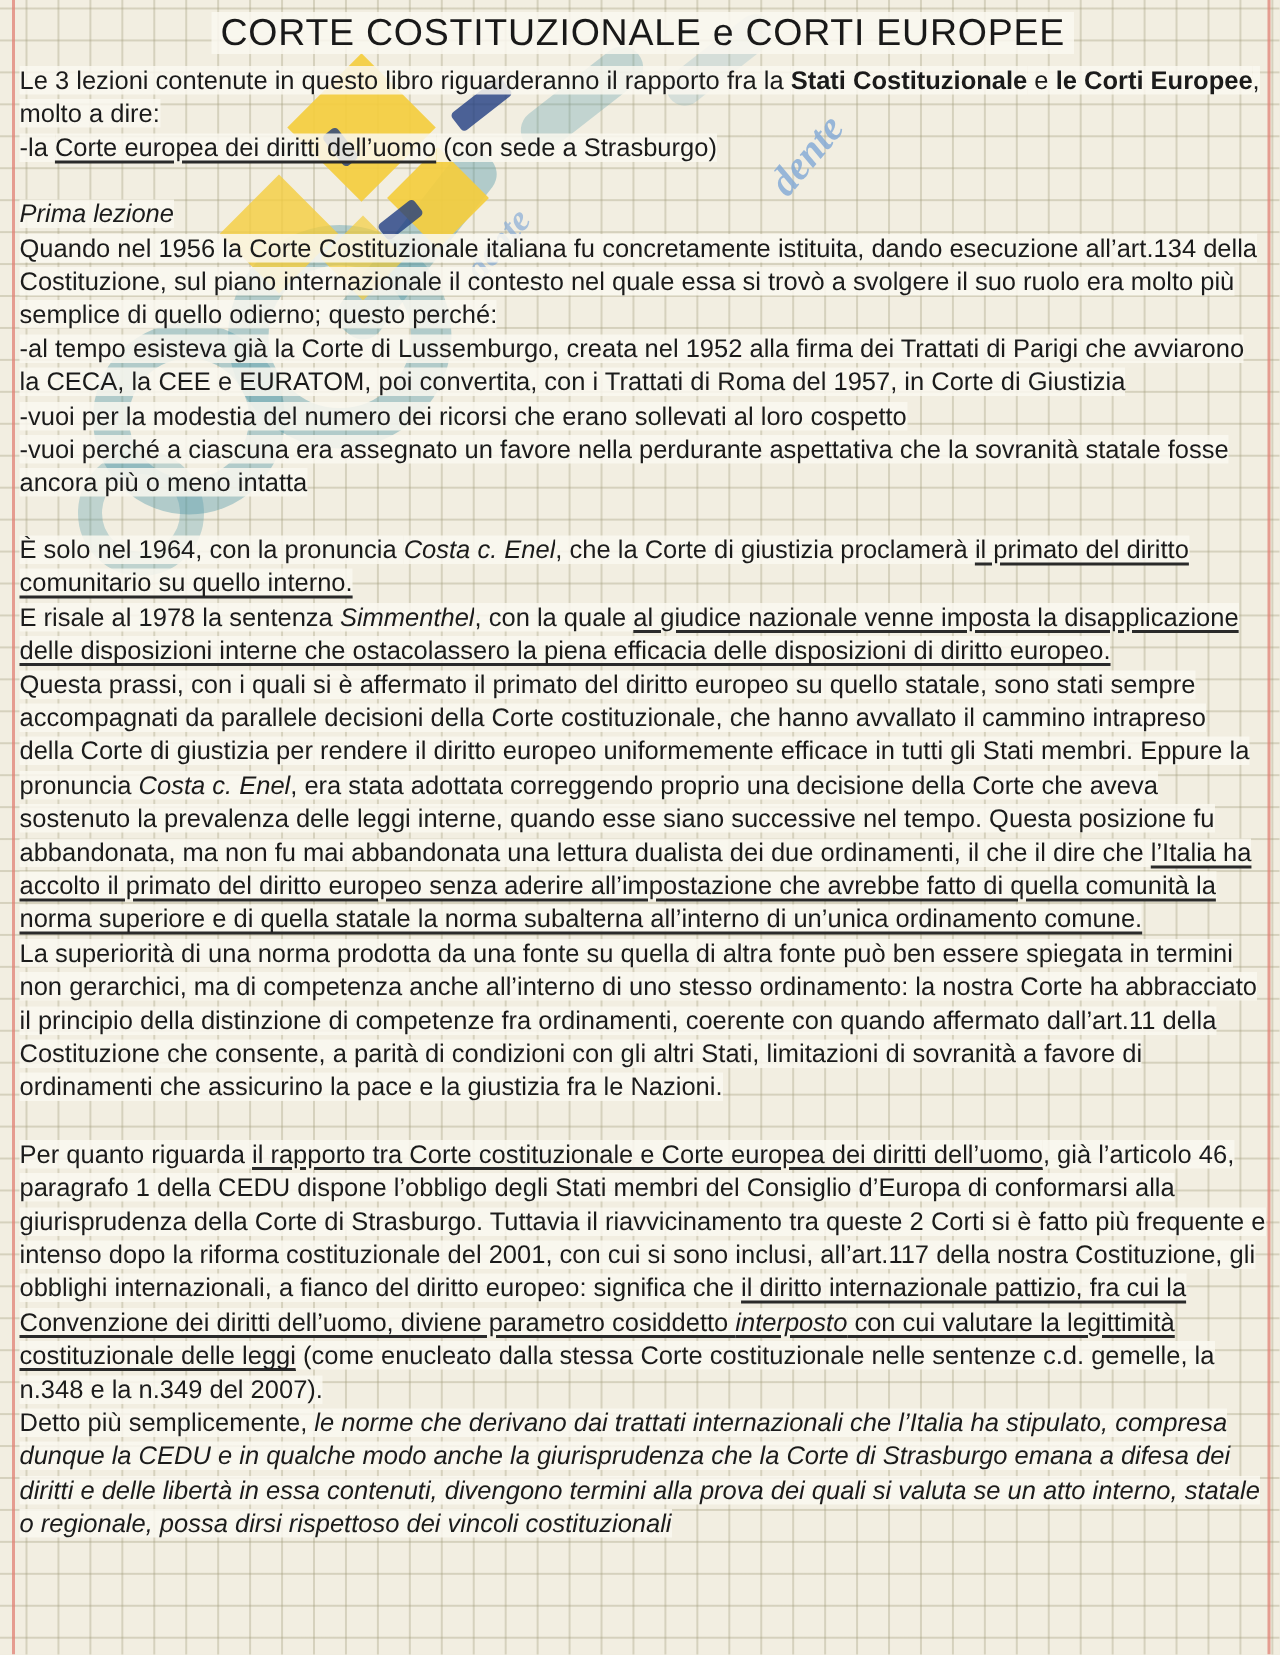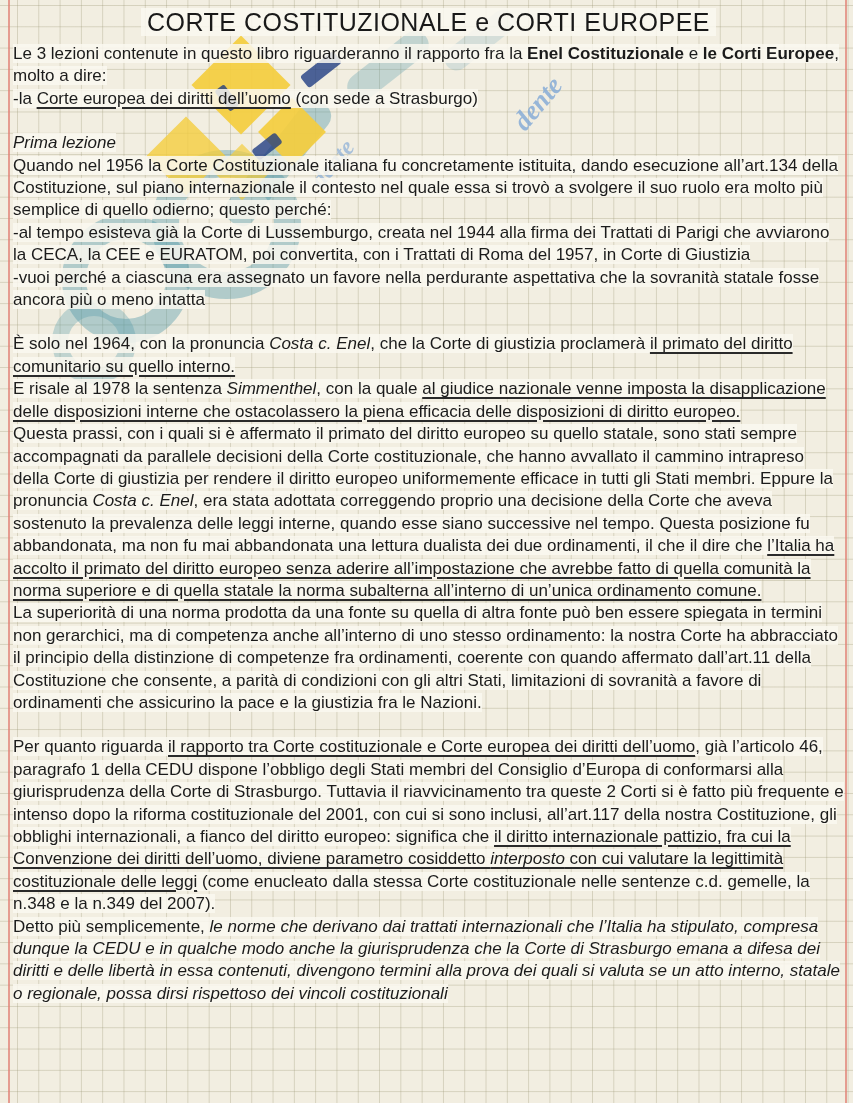--- a/index.html
+++ b/index.html
@@ -84,26 +84,27 @@
     <div class="wm wm-navy n1"></div>
     <div class="wm wm-navy n2"></div>
     <div class="wm wm-navy n3"></div>
     <div class="wm wm-script s1">dente</div>
     <div class="wm wm-script s2">dente</div>
   </div>
 
   <div class="content">
     <h1 class="doc-title"><span>CORTE COSTITUZIONALE e CORTI EUROPEE</span></h1>
     <div id="doc-body">
-        <p class="para"><span>Le 3 lezioni contenute in questo libro riguarderanno il rapporto fra la </span><span class="b">Enel Costituzionale</span><span> e </span><span class="b">le Corti Europee</span><span>, molto a dire:</span></p>
+        <p class="para"><span>Le 3 lezioni contenute in questo libro riguarderanno il rapporto fra la </span><span class="b">Stati Costituzionale</span><span> e </span><span class="b">le Corti Europee</span><span>, molto a dire:</span></p>
         <p class="para"><span>-la </span><span class="u">Corte europea dei diritti dell’uomo</span><span> (con sede a Strasburgo)</span></p>
         <div class="spacer"></div>
         <p class="para"><span class="i">Prima lezione</span></p>
         <p class="para"><span>Quando nel 1956 la Corte Costituzionale italiana fu concretamente istituita, dando esecuzione all’art.134 della Costituzione, sul piano internazionale il contesto nel quale essa si trovò a svolgere il suo ruolo era molto più semplice di quello odierno; questo perché:</span></p>
-        <p class="para"><span>-al tempo esisteva già la Corte di Lussemburgo, creata nel 1944 alla firma dei Trattati di Parigi che avviarono la CECA, la CEE e EURATOM, poi convertita, con i Trattati di Roma del 1957, in Corte di Giustizia</span></p>
+        <p class="para"><span>-al tempo esisteva già la Corte di Lussemburgo, creata nel 1952 alla firma dei Trattati di Parigi che avviarono la CECA, la CEE e EURATOM, poi convertita, con i Trattati di Roma del 1957, in Corte di Giustizia</span></p>
+        <p class="para"><span>-vuoi per la modestia del numero dei ricorsi che erano sollevati al loro cospetto</span></p>
         <p class="para"><span>-vuoi perché a ciascuna era assegnato un favore nella perdurante aspettativa che la sovranità statale fosse ancora più o meno intatta</span></p>
         <div class="spacer"></div>
         <p class="para"><span>È solo nel 1964, con la pronuncia </span><span class="i">Costa c. Enel</span><span>, che la Corte di giustizia proclamerà </span><span class="u">il primato del diritto comunitario su quello interno.</span></p>
         <p class="para"><span>E risale al 1978 la sentenza </span><span class="i">Simmenthel</span><span>, con la quale </span><span class="u">al giudice nazionale venne imposta la disapplicazione delle disposizioni interne che ostacolassero la piena efficacia delle disposizioni di diritto europeo.</span></p>
         <p class="para"><span>Questa prassi, con i quali si è affermato il primato del diritto europeo su quello statale, sono stati sempre accompagnati da parallele decisioni della Corte costituzionale, che hanno avvallato il cammino intrapreso della Corte di giustizia per rendere il diritto europeo uniformemente efficace in tutti gli Stati membri. Eppure la pronuncia </span><span class="i">Costa c. Enel</span><span>, era stata adottata correggendo proprio una decisione della Corte che aveva sostenuto la prevalenza delle leggi interne, quando esse siano successive nel tempo. Questa posizione fu abbandonata, ma non fu mai abbandonata una lettura dualista dei due ordinamenti, il che il dire che </span><span class="u">l’Italia ha accolto il primato del diritto europeo senza aderire all’impostazione che avrebbe fatto di quella comunità la norma superiore e di quella statale la norma subalterna all’interno di un’unica ordinamento comune.</span></p>
         <p class="para"><span>La superiorità di una norma prodotta da una fonte su quella di altra fonte può ben essere spiegata in termini non gerarchici, ma di competenza anche all’interno di uno stesso ordinamento: la nostra Corte ha abbracciato il principio della distinzione di competenze fra ordinamenti, coerente con quando affermato dall’art.11 della Costituzione che consente, a parità di condizioni con gli altri Stati, limitazioni di sovranità a favore di ordinamenti che assicurino la pace e la giustizia fra le Nazioni.</span></p>
         <div class="spacer"></div>
         <p class="para"><span>Per quanto riguarda </span><span class="u">il rapporto tra Corte costituzionale e Corte europea dei diritti dell’uomo</span><span>, già l’articolo 46, paragrafo 1 della CEDU dispone l’obbligo degli Stati membri del Consiglio d’Europa di conformarsi alla giurisprudenza della Corte di Strasburgo. Tuttavia il riavvicinamento tra queste 2 Corti si è fatto più frequente e intenso dopo la riforma costituzionale del 2001, con cui si sono inclusi, all’art.117 della nostra Costituzione, gli obblighi internazionali, a fianco del diritto europeo: significa che </span><span class="u">il diritto internazionale pattizio, fra cui la Convenzione dei diritti dell’uomo, diviene parametro cosiddetto </span><span class="i u">interposto</span><span class="u"> con cui valutare la legittimità costituzionale delle leggi</span><span> (come enucleato dalla stessa Corte costituzionale nelle sentenze c.d. gemelle, la n.348 e la n.349 del 2007).</span></p>
         <p class="para"><span>Detto più semplicemente, </span><span class="i">le norme che derivano dai trattati internazionali che l’Italia ha stipulato, compresa dunque la CEDU e in qualche modo anche la giurisprudenza che la Corte di Strasburgo emana a difesa dei diritti e delle libertà in essa contenuti, divengono termini alla prova dei quali si valuta se un atto interno, statale o regionale, possa dirsi rispettoso dei vincoli costituzionali</span></p>
       </div>

